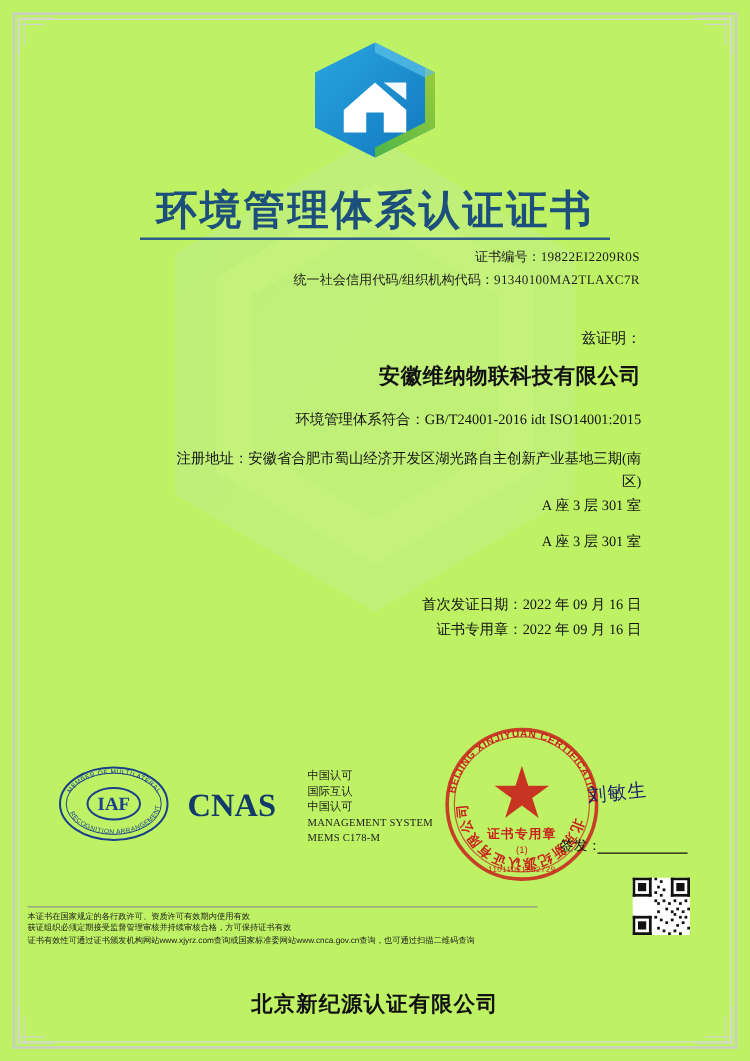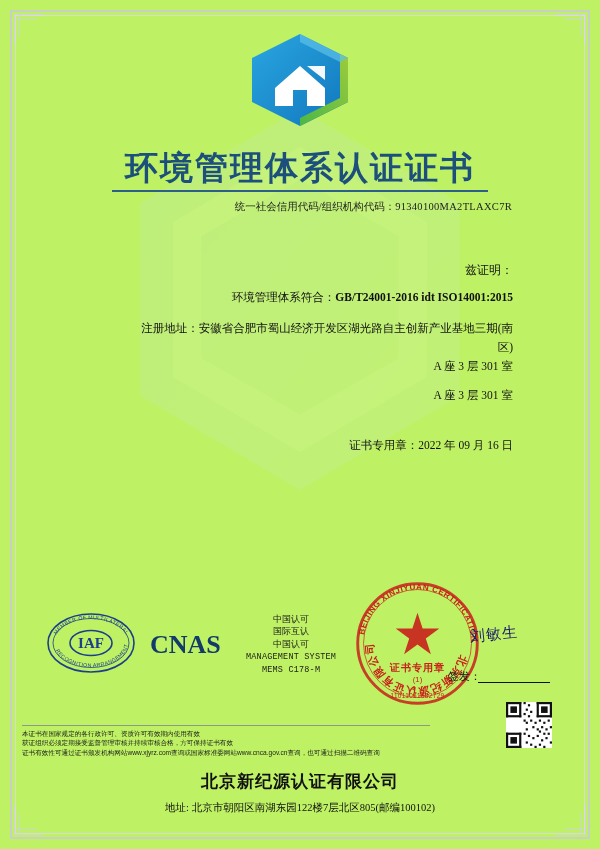--- a/index.html
+++ b/index.html
@@ -121,21 +121,21 @@
     margin-left: 26px;
     margin-bottom: 16px;
     letter-spacing: 0.5px;
   }
   .row {
     font-size: 11.5px;
     margin-left: 26px;
     margin-bottom: 13px;
     line-height: 17px;
   }
-  .row b { font-weight: bold; }
+  .row b { font-weight: normal; }
   .row .lbl { font-weight: normal; }
   .addr-block {
     font-size: 11.5px;
     margin-left: 26px;
     line-height: 19px;
     margin-bottom: 10px;
   }
   .addr-block .ind { padding-left: 0; }
   .dates {
     font-size: 11.5px;
@@ -151,22 +151,21 @@
     top: 612px;
     display: flex;
     align-items: center;
   }
   .iaf-mark { margin-right: 12px; }
   .cnas-mark { margin-right: 10px; }
   .cnas-text {
     font-size: 9px;
     line-height: 12.5px;
     color: #1b1b1b;
-    font-family: Liberation Mono, monospace;
-    text-align: center;
+    font-family: Liberation Serif, serif;
   }
   .cnas-text .en { font-size: 8.5px; letter-spacing: 0.2px; }
 
   
   .stamp {
     position: absolute;
     left: 350px;
     top: 576px;
     width: 135px;
     height: 135px;
@@ -306,44 +305,51 @@
       <path d="M30 56 L55 34 L80 56 L80 74 L62 74 L62 58 L48 58 L48 74 L30 74 Z" fill="#ffffff"></path>
       <path d="M62 34 L80 34 L80 48 L62 34 Z" fill="#ffffff" opacity="0.95"></path>
     </svg>
   </div>
 
   <div class="title">环境管理体系认证证书</div>
   <div class="title-rule"></div>
 
   <div class="meta">
     <div>
+      <span>证书编号：</span><span class="v">19822EI2209R0S</span>
+    </div>
+    <div>
       <span>统一社会信用代码/组织机构代码：</span><span class="v">91340100MA2TLAXC7R</span>
     </div>
   </div>
 
   <div class="body-block">
     <div class="hereby">兹证明：</div>
+    <div class="company">安徽维纳物联科技有限公司</div>
 
     <div class="row">
       <span class="lbl">环境管理体系符合：</span><b>GB/T24001-2016 idt ISO14001:2015</b>
     </div>
 
 
     <div class="addr-block">
       <div>
         <span>注册地址：</span><span>安徽省合肥市蜀山经济开发区湖光路自主创新产业基地三期(南区)</span>
       </div>
       <div class="ind">A 座 3 层 301 室</div>
     </div>
 
     <div class="addr-block">
       <div class="ind">A 座 3 层 301 室</div>
     </div>
 
     <div class="dates">
+      <div>
+        <span>首次发证日期：</span><span>2022 年 09 月 16 日</span>
+      </div>
       <div>
         <span>证书专用章：</span><span>2022 年 09 月 16 日</span>
       </div>
     </div>
   </div>
 
   <div class="marks">
     <div class="iaf-mark">
       <svg width="90" height="62" viewBox="0 0 90 62">
         <ellipse cx="45" cy="31" rx="43" ry="29" fill="none" stroke="#1b3f8b" stroke-width="1.6"></ellipse>
@@ -454,16 +460,15 @@
 
   <div class="fineprint">
     <div class="rule"></div>
     <div>本证书在国家规定的各行政许可、资质许可有效期内使用有效</div>
     <div>获证组织必须定期接受监督管理审核并持续审核合格，方可保持证书有效</div>
     <div>证书有效性可通过证书颁发机构网站www.xjyrz.com查询或国家标准委网站www.cnca.gov.cn查询，也可通过扫描二维码查询</div>
   </div>
 
   <div class="footer">
     <div class="f-name">北京新纪源认证有限公司</div>
-    <div class="f-addr">地址: 北京市朝阳区南湖东园122楼7层北区805(邮编100102)</div>
   </div>
 
 </div>
 
 </body></html>

